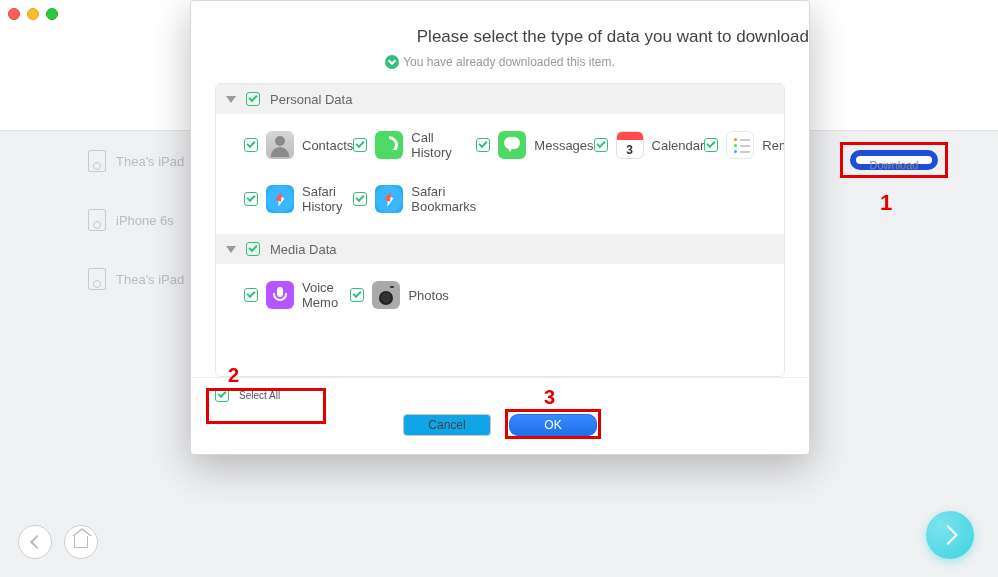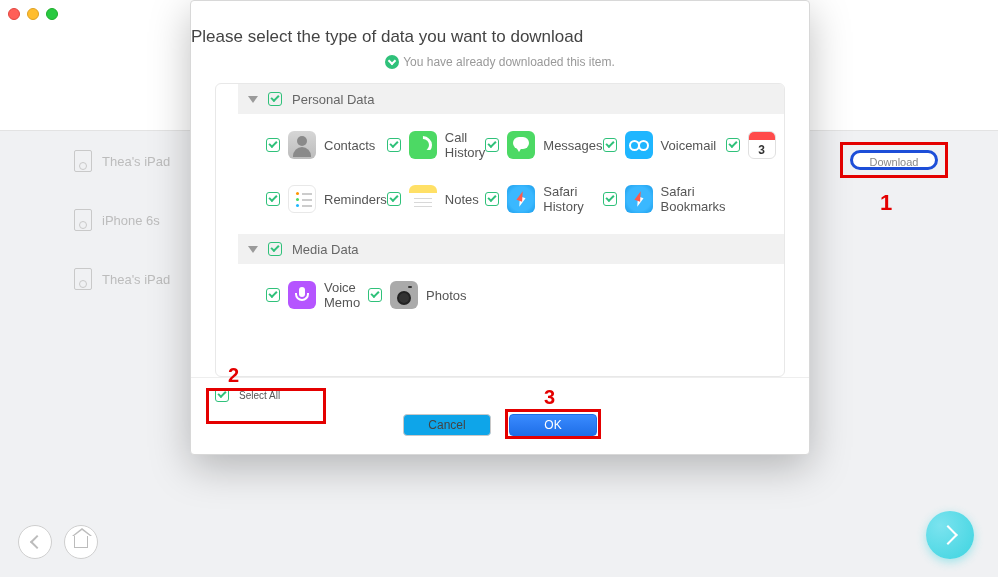--- a/index.html
+++ b/index.html
@@ -24,55 +24,55 @@
   .tl-min   { background: #ffbd2e; border: 1px solid #dfa123; }
   .tl-max   { background: #28c940; border: 1px solid #1dad2b; }
 
   
   .bg-top {
     position: absolute; left:0; top:0; right:0; height:130px; background:#fff;
   }
   .hr { position:absolute; left:0; right:0; top:130px; height:1px; background:#e3e3e3; }
 
   
-  .sidebar { position:absolute; left:74px; top:146px; width:115px; }
+  .sidebar { position:absolute; left:88px; top:146px; width:115px; }
   .device { display:flex; align-items:center; gap:10px; height:30px; margin-bottom:29px; color:#bcbcbc; }
   .device-icon { width:18px; height:22px; border:1.5px solid #c9c9c9; border-radius:2px; position:relative; }
   .device-icon::after { content:""; position:absolute; bottom:1px; left:50%; transform:translateX(-50%); width:6px; height:6px; border:1px solid #c9c9c9; border-radius:50%; }
   .device-label { font-size:13px; }
 
   
   .download-btn {
     position:absolute; top:150px; left:850px;
-    width:88px; height:20px; border:3px solid #1d4ed8; border-radius:10px;
+    width:88px; height:20px; border:6px solid #1d4ed8; border-radius:10px;
     background:#fff; font-size:11px; color:#888; line-height:18px; text-align:center;
   }
   .hl-1 { position:absolute; left:840px; top:142px; width:108px; height:36px; border:3px solid #e40000; }
   .lbl-1 { position:absolute; left:880px; top:190px; font-size:22px; font-weight:bold; color:#e40000; }
 
   
   .modal {
     position:absolute; left:190px; top:0; width:620px; height:455px;
     background:#fff; border:1px solid #d8d8d8; border-radius:4px;
     box-shadow: 0 12px 40px rgba(0,0,0,0.25);
     display:flex; flex-direction:column;
   }
-  .modal-title { text-align:left; font-size:17px; color:#444; margin-top:26px; }
+  .modal-title { text-align:right; font-size:17px; color:#444; margin-top:26px; }
   .modal-sub { text-align:center; font-size:12px; color:#999; margin-top:8px; display:flex; align-items:flex-start; justify-content:center; gap:4px; }
   .sub-icon {
     width:14px; height:14px; border-radius:50%; background:#2fc17a; position:relative; flex:0 0 auto;
   }
   .sub-icon::before {
     content:""; position:absolute; left:4px; top:3px; width:4px; height:4px;
     border-left:2px solid #fff; border-bottom:2px solid #fff; transform:rotate(-45deg);
   }
 
   .modal-list {
     margin:14px 24px 0 24px; border:1px solid #e8e8e8; border-radius:6px;
-    flex:1; min-height:0; overflow:hidden;padding-left:22px;
+    flex:1; min-height:0; overflow:hidden;
   }
   .group-header {
     background:#f1f1f1; height:30px; display:flex; align-items:center;
     padding:0 10px; gap:10px; color:#666; font-size:13px;
   }
   .tri { width:0; height:0; border-left:5px solid transparent; border-right:5px solid transparent; border-top:7px solid #9a9a9a; }
 
   .items-grid { display:grid; grid-template-columns: repeat(5, 1fr); padding:4px 8px 8px 28px; }
   .item { display:flex; align-items:center; gap:8px; height:54px; }
   .ck {
@@ -113,21 +113,21 @@
   .ic-voicememo { background:#b555ff; }
   .ic-voicememo::before{content:"";position:absolute;width:6px;height:10px;background:#fff;border-radius:3px;left:11px;top:6px;}
   .ic-voicememo::after{content:"";position:absolute;width:10px;height:6px;border:2px solid #fff;border-top:none;border-radius:0 0 8px 8px;left:7px;top:12px;}
   .cal-num{position:absolute;top:11px;left:0;right:0;text-align:center;font-size:12px;color:#333;}
 
   
   .modal-footer { padding:10px 24px 18px 24px; border-top:1px solid #eee; position:relative; }
   .select-all { display:flex; align-items:center; gap:10px; font-size:10px; color:#555; position:absolute; left:24px; top:10px;}
   .footer-btns { display:flex; justify-content:center; gap:18px; margin-top:26px;}
   .btn { width:88px; height:22px; border-radius:4px; border:1px solid #c8c8c8; background:#0ea5e9; font-size:12px; color:#444; line-height:20px; text-align:center; }
-  .btn.ok { background:linear-gradient(#3a8bff,#1f6fe8); border-color:#1f6fe8; color:#fff; }
+  .btn.ok { background:linear-gradient(#3a8bff,#1f6fe8); border-color:#1f6fe8; color:#fff;border-radius:9px; }
 
   .hl-2 { position:absolute; left:206px; top:388px; width:120px; height:36px; border:3px solid #e40000; }
   .lbl-2 { position:absolute; left:228px; top:364px; font-size:20px; font-weight:bold; color:#e40000; }
   .hl-3 { position:absolute; left:505px; top:409px; width:96px; height:30px; border:3px solid #e40000; }
   .lbl-3 { position:absolute; left:544px; top:386px; font-size:20px; font-weight:bold; color:#e40000; }
 
   
   .bottom-nav { position:absolute; left:18px; bottom:18px; display:flex; gap:12px; }
   .nav-circ { width:34px; height:34px; border:1.5px solid #cfcfcf; border-radius:50%; display:flex; align-items:center; justify-content:center; color:#bcbcbc; background:#fff;}
   .fab { position:absolute; right:24px; bottom:18px; width:48px; height:48px; border-radius:50%; background:radial-gradient(circle at 30% 30%, #7be3ef, #3dd4e0); display:flex; align-items:center; justify-content:center; box-shadow:0 3px 10px rgba(61,212,224,0.45); }
@@ -193,42 +193,32 @@
         <span class="app-icon ic-callhist"></span>
         <span class="item-label">Call History</span>
       </div>
       <div class="item">
         <span class="ck"></span>
         <span class="app-icon ic-messages"></span>
         <span class="item-label">Messages</span>
       </div>
       <div class="item">
         <span class="ck"></span>
-        <span class="app-icon ic-voicemail"></span>
-        <span class="item-label">Voicemail</span>
-      </div>
-      <div class="item">
-        <span class="ck"></span>
         <span class="app-icon ic-calendar">
             <span class="cal-num">3</span>
           </span>
         <span class="item-label">Calendar</span>
       </div>
       <div class="item">
         <span class="ck"></span>
         <span class="app-icon ic-reminders"></span>
         <span class="item-label">Reminders</span>
       </div>
       <div class="item">
         <span class="ck"></span>
-        <span class="app-icon ic-notes"></span>
-        <span class="item-label">Notes</span>
-      </div>
-      <div class="item">
-        <span class="ck"></span>
         <span class="app-icon ic-safari"></span>
         <span class="item-label">Safari History</span>
       </div>
       <div class="item">
         <span class="ck"></span>
         <span class="app-icon ic-safari"></span>
         <span class="item-label">Safari Bookmarks</span>
       </div>
     </div>
     <div class="group-header">

